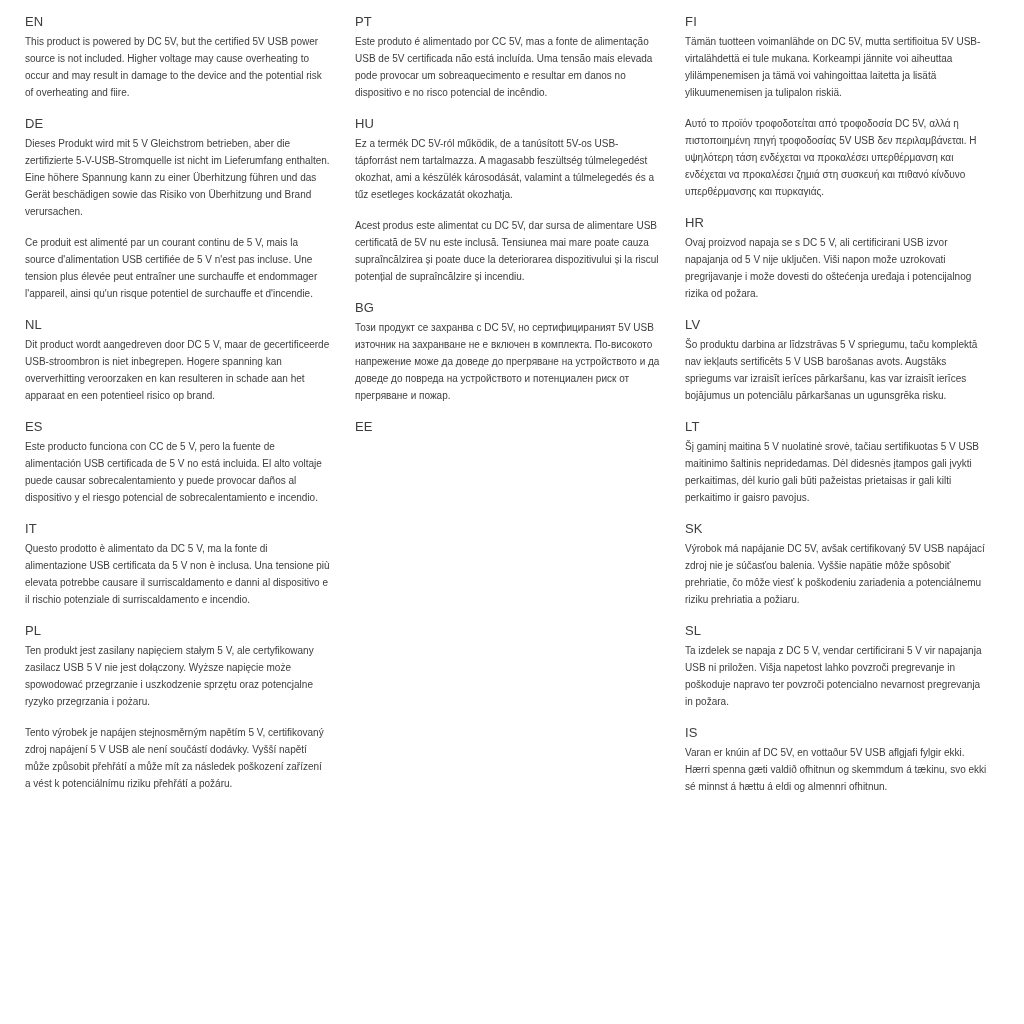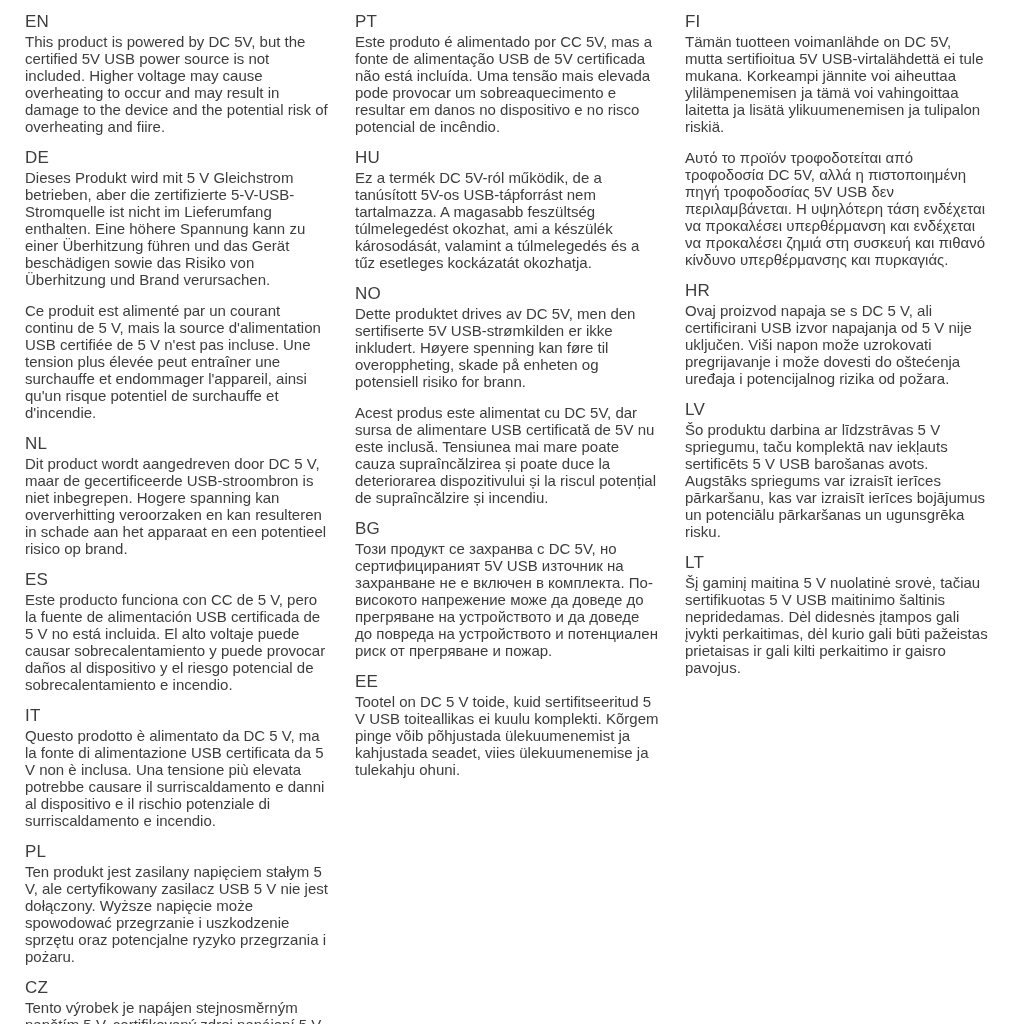--- a/index.html
+++ b/index.html
@@ -20,28 +20,28 @@
     gap: 25px;
   }
   .col {
     width: 305px;
     flex: 0 0 305px;
   }
   .lang {
     margin: 0 0 14px 0;
   }
   .code {
-    font-size: 17px;
+    font-size: 13px;
     line-height: 17px;
     margin-bottom: 3px;
     letter-spacing: 0.2px;
   }
   .txt {
     margin: 0;
-    font-size: 15px;
+    font-size: 10px;
     line-height: 17px;
     text-align: left;
     hyphens: manual;
   }
 </style>
 </head>
 <body>
 
 <div class="page">
 
@@ -67,50 +67,44 @@
     </section>
     <section class="lang">
       <div class="code">IT</div>
       <p class="txt">Questo prodotto è alimentato da DC 5 V, ma la fonte di alimentazione USB certificata da 5 V non è inclusa. Una tensione più elevata potrebbe causare il surriscaldamento e danni al dispositivo e il rischio potenziale di surriscaldamento e incendio.</p>
     </section>
     <section class="lang">
       <div class="code">PL</div>
       <p class="txt">Ten produkt jest zasilany napięciem stałym 5 V, ale certyfikowany zasilacz USB 5 V nie jest dołączony. Wyższe napięcie może spowodować przegrzanie i uszkodzenie sprzętu oraz potencjalne ryzyko przegrzania i pożaru.</p>
     </section>
     <section class="lang">
-      <div class="code">CZ</div>
       <p class="txt">Tento výrobek je napájen stejnosměrným napětím 5 V, certifikovaný zdroj napájení 5 V USB ale není součástí dodávky. Vyšší napětí může způsobit přehřátí a může mít za následek poškození zařízení a vést k potenciálnímu riziku přehřátí a požáru.</p>
     </section>
   </div>
 
   <div class="col">
     <section class="lang">
       <div class="code">PT</div>
       <p class="txt">Este produto é alimentado por CC 5V, mas a fonte de alimentação USB de 5V certificada não está incluída. Uma tensão mais elevada pode provocar um sobreaquecimento e resultar em danos no dispositivo e no risco potencial de incêndio.</p>
     </section>
     <section class="lang">
       <div class="code">HU</div>
       <p class="txt">Ez a termék DC 5V-ról működik, de a tanúsított 5V-os USB-tápforrást nem tartalmazza. A magasabb feszültség túlmelegedést okozhat, ami a készülék károsodását, valamint a túlmelegedés és a tűz esetleges kockázatát okozhatja.</p>
     </section>
     <section class="lang">
-      <div class="code">NO</div>
-      <p class="txt">Dette produktet drives av DC 5V, men den sertifiserte 5V USB-strømkilden er ikke inkludert. Høyere spenning kan føre til overoppheting, skade på enheten og potensiell risiko for brann.</p>
-    </section>
-    <section class="lang">
       <p class="txt">Acest produs este alimentat cu DC 5V, dar sursa de alimentare USB certificată de 5V nu este inclusă. Tensiunea mai mare poate cauza supraîncălzirea și poate duce la deteriorarea dispozitivului și la riscul potențial de supraîncălzire și incendiu.</p>
     </section>
     <section class="lang">
     </section>
     <section class="lang">
       <div class="code">BG</div>
       <p class="txt">Този продукт се захранва с DC 5V, но сертифицираният 5V USB източник на захранване не е включен в комплекта. По-високото напрежение може да доведе до прегряване на устройството и да доведе до повреда на устройството и потенциален риск от прегряване и пожар.</p>
     </section>
     <section class="lang">
       <div class="code">EE</div>
-      <p class="txt">Tootel on DC 5 V toide, kuid sertifitseeritud 5 V USB toiteallikas ei kuulu komplekti. Kõrgem pinge võib põhjustada ülekuumenemist ja kahjustada seadet, viies ülekuumenemise ja tulekahju ohuni.</p>
     </section>
   </div>
 
   <div class="col">
     <section class="lang">
       <div class="code">FI</div>
       <p class="txt">Tämän tuotteen voimanlähde on DC 5V, mutta sertifioitua 5V USB-virtalähdettä ei tule mukana. Korkeampi jännite voi aiheuttaa ylilämpenemisen ja tämä voi vahingoittaa laitetta ja lisätä ylikuumenemisen ja tulipalon riskiä.</p>
     </section>
     <section class="lang">
       <p class="txt">Αυτό το προϊόν τροφοδοτείται από τροφοδοσία DC 5V, αλλά η πιστοποιημένη πηγή τροφοδοσίας 5V USB δεν περιλαμβάνεται. Η υψηλότερη τάση ενδέχεται να προκαλέσει υπερθέρμανση και ενδέχεται να προκαλέσει ζημιά στη συσκευή και πιθανό κίνδυνο υπερθέρμανσης και πυρκαγιάς.</p>
@@ -120,15 +114,27 @@
       <p class="txt">Ovaj proizvod napaja se s DC 5 V, ali certificirani USB izvor napajanja od 5 V nije uključen. Viši napon može uzrokovati pregrijavanje i može dovesti do oštećenja uređaja i potencijalnog rizika od požara.</p>
     </section>
     <section class="lang">
       <div class="code">LV</div>
       <p class="txt">Šo produktu darbina ar līdzstrāvas 5 V spriegumu, taču komplektā nav iekļauts sertificēts 5 V USB barošanas avots. Augstāks spriegums var izraisīt ierīces pārkaršanu, kas var izraisīt ierīces bojājumus un potenciālu pārkaršanas un ugunsgrēka risku.</p>
     </section>
     <section class="lang">
       <div class="code">LT</div>
       <p class="txt">Šį gaminį maitina 5 V nuolatinė srovė, tačiau sertifikuotas 5 V USB maitinimo šaltinis nepridedamas. Dėl didesnės įtampos gali įvykti perkaitimas, dėl kurio gali būti pažeistas prietaisas ir gali kilti perkaitimo ir gaisro pavojus.</p>
     </section>
+    <section class="lang">
+      <div class="code">SK</div>
+      <p class="txt">Výrobok má napájanie DC 5V, avšak certifikovaný 5V USB napájací zdroj nie je súčasťou balenia. Vyššie napätie môže spôsobiť prehriatie, čo môže viesť k poškodeniu zariadenia a potenciálnemu riziku prehriatia a požiaru.</p>
+    </section>
+    <section class="lang">
+      <div class="code">SL</div>
+      <p class="txt">Ta izdelek se napaja z DC 5 V, vendar certificirani 5 V vir napajanja USB ni priložen. Višja napetost lahko povzroči pregrevanje in poškoduje napravo ter povzroči potencialno nevarnost pregrevanja in požara.</p>
+    </section>
+    <section class="lang">
+      <div class="code">IS</div>
+      <p class="txt">Varan er knúin af DC 5V, en vottaður 5V USB aflgjafi fylgir ekki. Hærri spenna gæti valdið ofhitnun og skemmdum á tækinu, svo ekki sé minnst á hættu á eldi og almennri ofhitnun.</p>
+    </section>
   </div>
 
 </div>
 
 </body></html>

